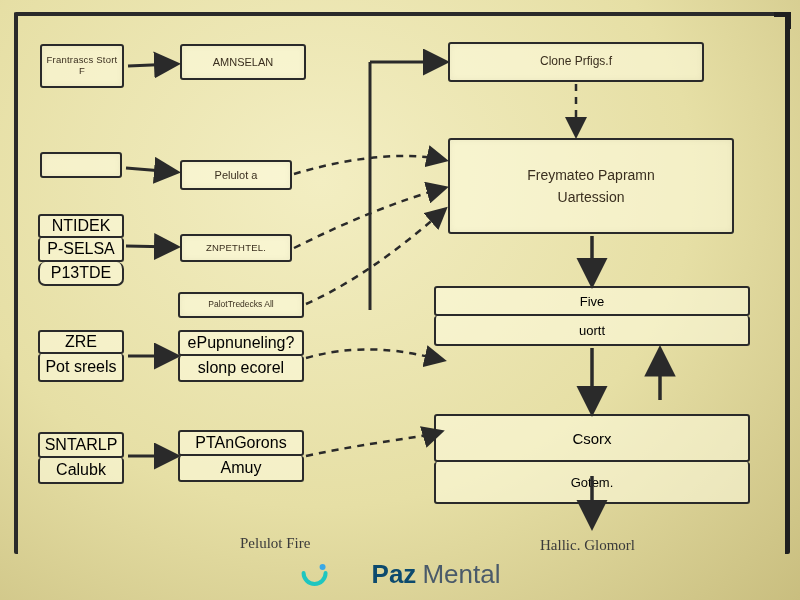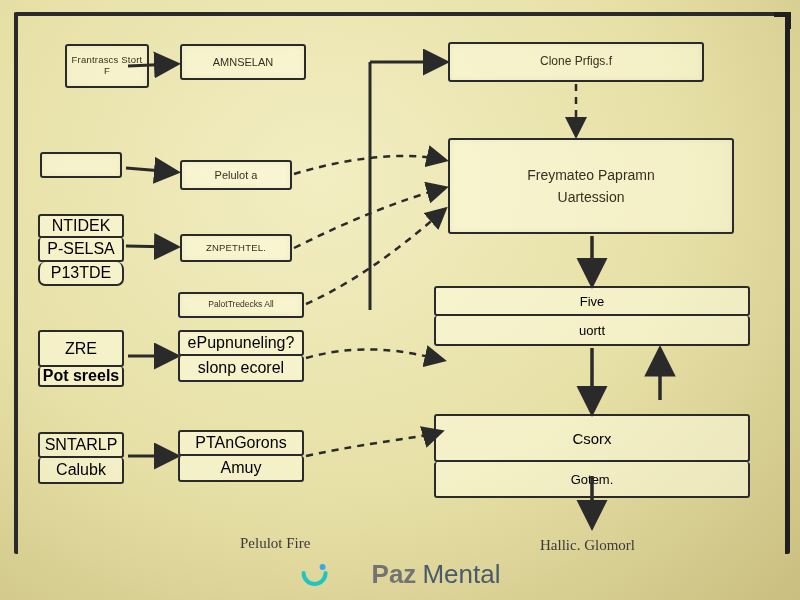--- a/index.html
+++ b/index.html
@@ -76,52 +76,52 @@
   .watermark {
     position:absolute;
     left:50%; bottom:10px;
     transform:translateX(-50%);
     display:flex; align-items:center; gap:6px;
     font-family: Arial, Helvetica, sans-serif;
     font-size:26px; font-weight:700;
     color:#3a4a5a;
     pointer-events:none;
   }
-  .watermark .p { color:#737373;margin-left:36px; }
+  .watermark .p { color:#0c4a6e;margin-left:36px; }
   .watermark .m { color:#4a5a6a; font-weight:500; }
   .wm-icon {
     width:30px; height:30px; position:relative;
   }
   .wm-icon svg { width:30px; height:30px; }
 
   
   svg.arrows {
     position:absolute; left:0; top:0;
     width:800px; height:600px;
     pointer-events:none;
   }
 </style>
 </head>
 <body>
 
 <div class="frame"></div>
 
-<div class="box small" style="left:40px; top:44px; width:84px; height:44px;margin-left:25px;">Frantrascs Stort F</div>
+<div class="box small" style="left:40px; top:44px; width:84px; height:44px;">Frantrascs Stort F</div>
 
 <div class="box" style="left:40px; top:152px; width:82px; height:26px;"></div>
 
 <div class="stack2" style="left:38px; top:214px; width:86px;">
   <div class="cell tiny" style="height:24px;">NTIDEK</div>
   <div class="cell tiny" style="height:24px;">P-SELSA</div>
   <div class="cell tiny" style="height:24px;border-radius:7px;">P13TDE</div>
 </div>
 
 <div class="stack2" style="left:38px; top:330px; width:86px;">
-  <div class="cell tiny" style="height:37px;">ZRE</div>
-  <div class="cell tiny" style="height:20px;font-weight:bold;">Pot sreels</div>
+  <div class="cell tiny" style="height:24px;">ZRE</div>
+  <div class="cell tiny" style="height:28px;">Pot sreels</div>
 </div>
 
 <div class="stack2" style="left:38px; top:432px; width:86px;">
   <div class="cell tiny" style="height:26px;text-align:center;">SNTARLP</div>
   <div class="cell tiny" style="height:26px;">Calubk</div>
 </div>
 
 <div class="box" style="left:180px; top:44px; width:126px; height:36px;">AMNSELAN</div>
 
 <div class="box" style="left:180px; top:160px; width:112px; height:30px;">Pelulot a</div>
@@ -147,21 +147,21 @@
   <span>Uartession</span>
 </div>
 
 <div class="stack2" style="left:434px; top:286px; width:316px;border-radius:26px;">
   <div class="cell" style="height:30px; font-size:13px;">Five</div>
   <div class="cell" style="height:30px; font-size:13px;">uortt</div>
 </div>
 
 <div class="stack2" style="left:434px; top:414px; width:316px;">
   <div class="cell" style="height:48px; font-size:15px;">Csorx</div>
-  <div class="cell" style="height:36px; font-size:13px;">Gotem.</div>
+  <div class="cell" style="height:42px; font-size:13px;">Gotem.</div>
 </div>
 
 <svg class="arrows">
   <defs>
     <marker id="ah" markerWidth="9" markerHeight="9" refX="7" refY="4.5" orient="auto">
       <path d="M0,0 L9,4.5 L0,9 Z" fill="#2a2a2a"></path>
     </marker>
   </defs>
 
   <g stroke="#2a2a2a" stroke-width="3" fill="none" marker-end="url(#ah)">

